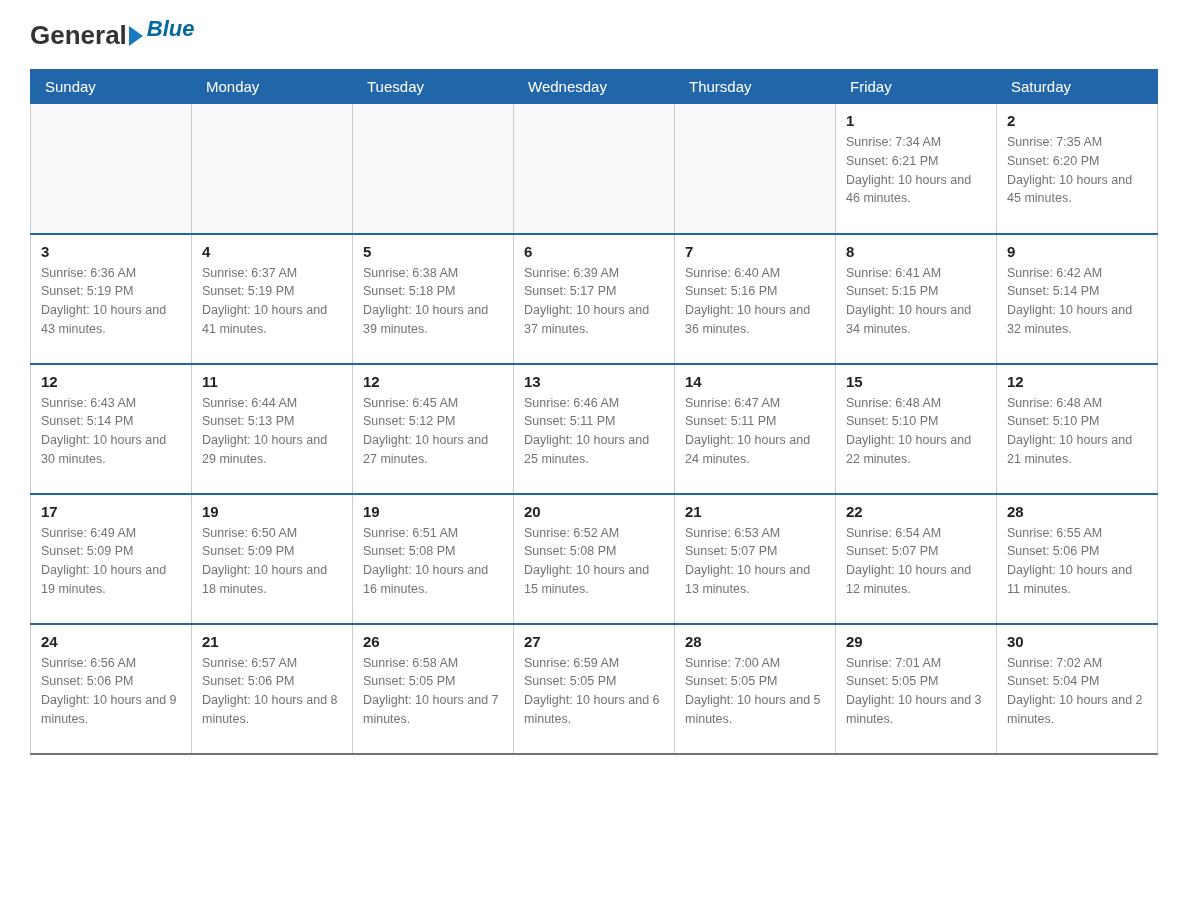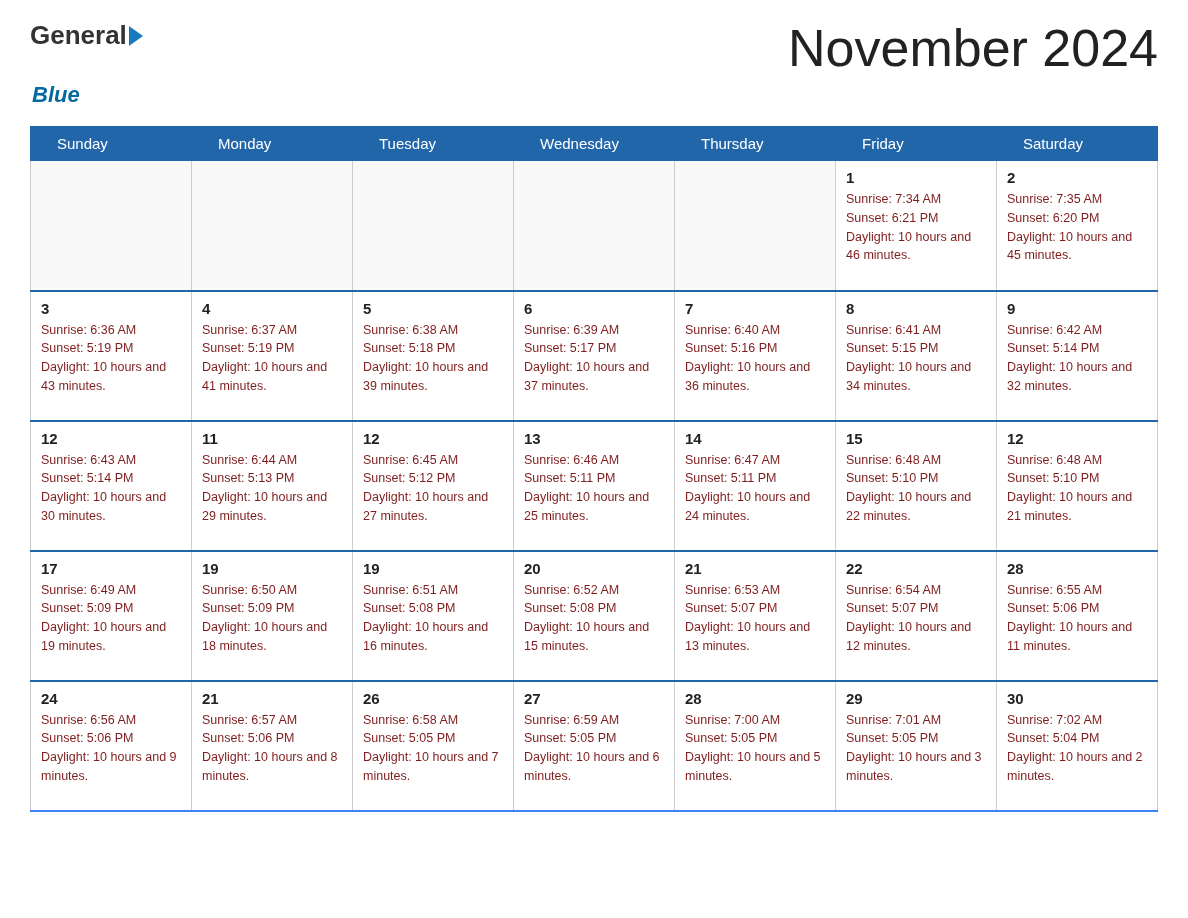--- a/index.html
+++ b/index.html
@@ -11,23 +11,22 @@
       min-height: 918px;
     }
     .header-area {
       display: flex;
       justify-content: space-between;
       align-items: flex-start;
       margin-bottom: 18px;
     }
     .logo-area {
       display: flex;
-      flex-direction: column;
+      flex-direction: row;
       align-items: flex-start;
-      gap: 35px;
     }
     .logo-text {
       display: flex;
       align-items: center;
       font-size: 26px;
       font-weight: bold;
       color: #333;
     }
     .logo-arrow {
       width: 0;
@@ -66,50 +65,50 @@
       border-collapse: collapse;
       table-layout: fixed;
     }
     thead tr {
       background-color: #2266aa;
     }
     thead th {
       color: #fff;
       font-size: 15px;
       font-weight: normal;
-      padding: 8px 26px;
+      padding: 8px 14px;
       text-align: left;
       border: 1px solid #2266aa;
     }
     tbody tr {
       border-bottom: 2px solid #2266aa;
     }
     tbody td {
       vertical-align: top;
       padding: 8px 10px;
       font-size: 13px;
       color: #333;
       border: 1px solid #ccc;
       border-bottom: none;
       min-height: 110px;
       height: 130px;
     }
     tbody tr:last-child {
-      border-bottom: 2px solid #3b82f6;
+      border-bottom: 2px solid #737373;
     }
     .day-number {
       font-size: 15px;
       font-weight: bold;
       color: #222;
       display: block;
       margin-bottom: 4px;
     }
     .day-info {
       font-size: 12.5px;
-      color: #7f1d1d;
+      color: #737373;
       line-height: 1.5;
     }
     .empty-cell {
       background: #f9f9f9;
     }
     tbody tr td:first-child {
       border-left: 1px solid #ccc;
     }
     tbody tr td:last-child {
       border-right: 1px solid #ccc;
@@ -124,21 +123,20 @@
 
 <div class="header-area">
   <div class="logo-area">
     <div class="logo-text">
       <span>General</span>
         <div class="logo-arrow"></div>
     </div>
     <div class="logo-bottom">Blue</div>
   </div>
   <div class="title-area">
-    <div class="month-title">November 2024</div>
   </div>
 </div>
 
 <table>
   <thead>
     <tr>
     <th>Sunday</th>
         <th>Monday</th>
         <th>Tuesday</th>
         <th>Wednesday</th>

